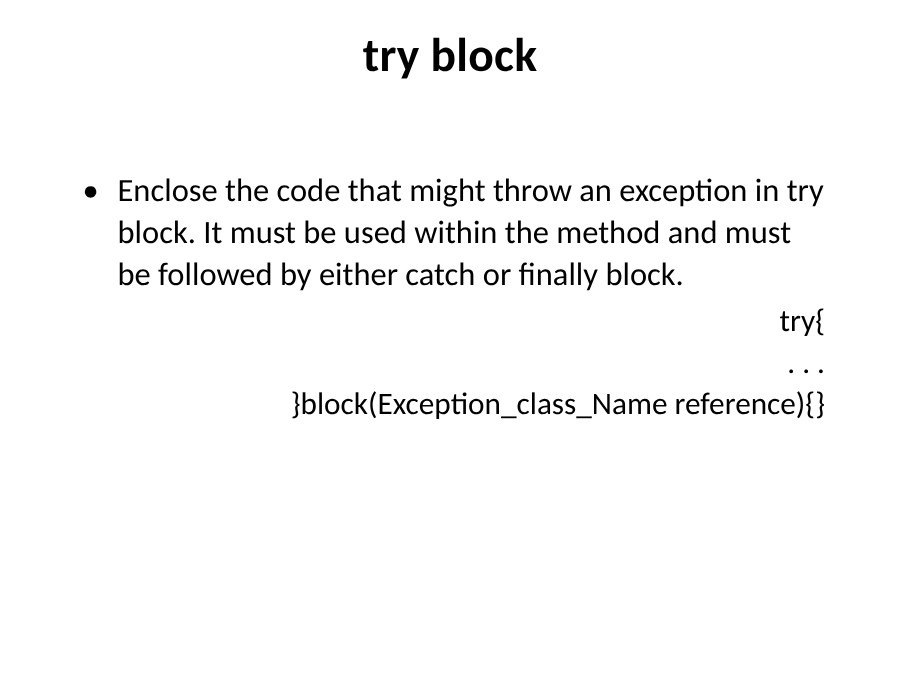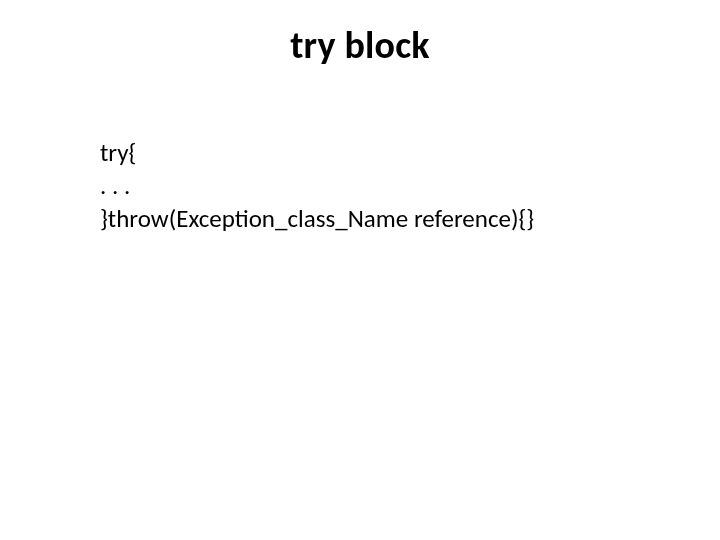--- a/index.html
+++ b/index.html
@@ -3,30 +3,33 @@
 <meta charset="utf-8">
 <style>
   * { margin: 0; padding: 0; box-sizing: border-box; }
   html, body { width: 720px; height: 540px; background: #fff; font-family: Calibri, "Segoe UI", Arial, sans-serif; color: #000; }
   .slide { width: 720px; height: 540px; position: relative; padding: 18px 60px 0 60px; }
   .title { font-size: 38px; font-weight: 700; text-align: center; margin-top: 4px; margin-bottom: 68px; letter-spacing: 0.2px; }
   .bullets { list-style: none; padding-left: 34px; }
   .bullets > li { position: relative; font-size: 26px; line-height: 1.28; margin-bottom: 4px; }
   .bullets > li::before { content: "•"; position: absolute; left: -28px; top: 0; font-size: 26px; }
   .bold { font-weight: 700; }
-  .code { list-style: none; padding-left: 40px; margin-top: 2px; }
+  .code { list-style: none; padding-left: 40px; margin-top: 2px; text-align: right; }
   .code li { font-size: 25px; line-height: 1.32; }
 </style>
 </head>
 <body>
 
 <div class="slide">
   <h1 class="title">try block</h1>
 
   <ul class="bullets">
+    <li>
+      <span>Enclose the code that might throw an exception in try block. It must be used within the method and must be followed by either catch or finally block.</span>
+    </li>
   </ul>
 
   <ul class="code">
     <li>try{</li>
     <li>. . .</li>
-    <li>}throw(Exception_class_Name reference){}</li>
+    <li>}block(Exception_class_Name reference){}</li>
   </ul>
 </div>
 
 </body></html>

